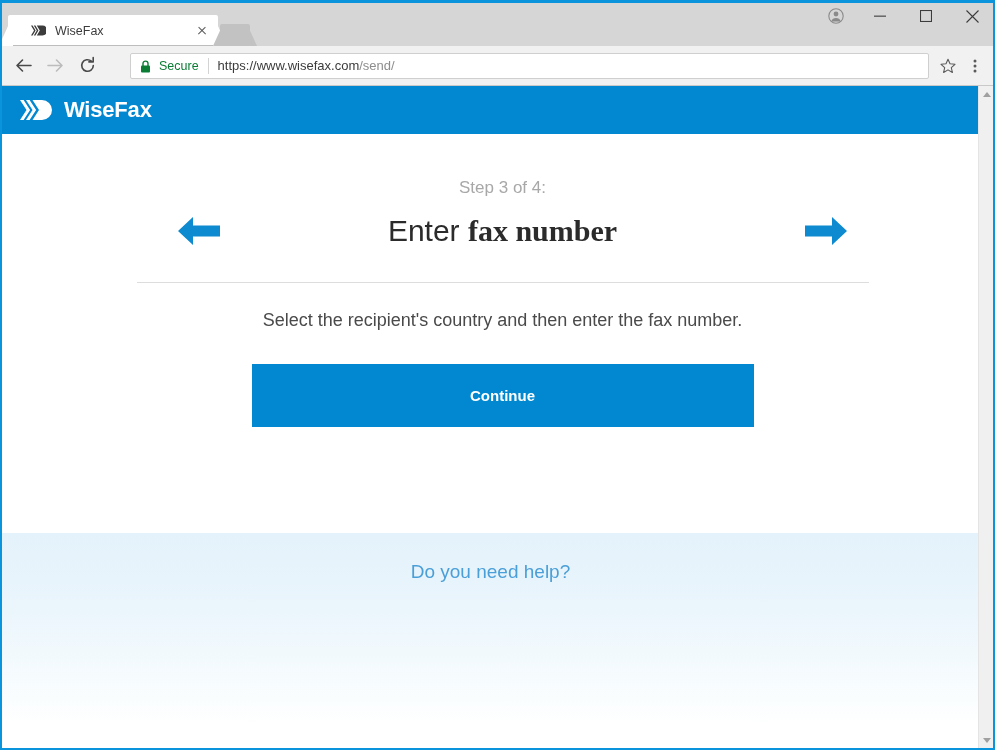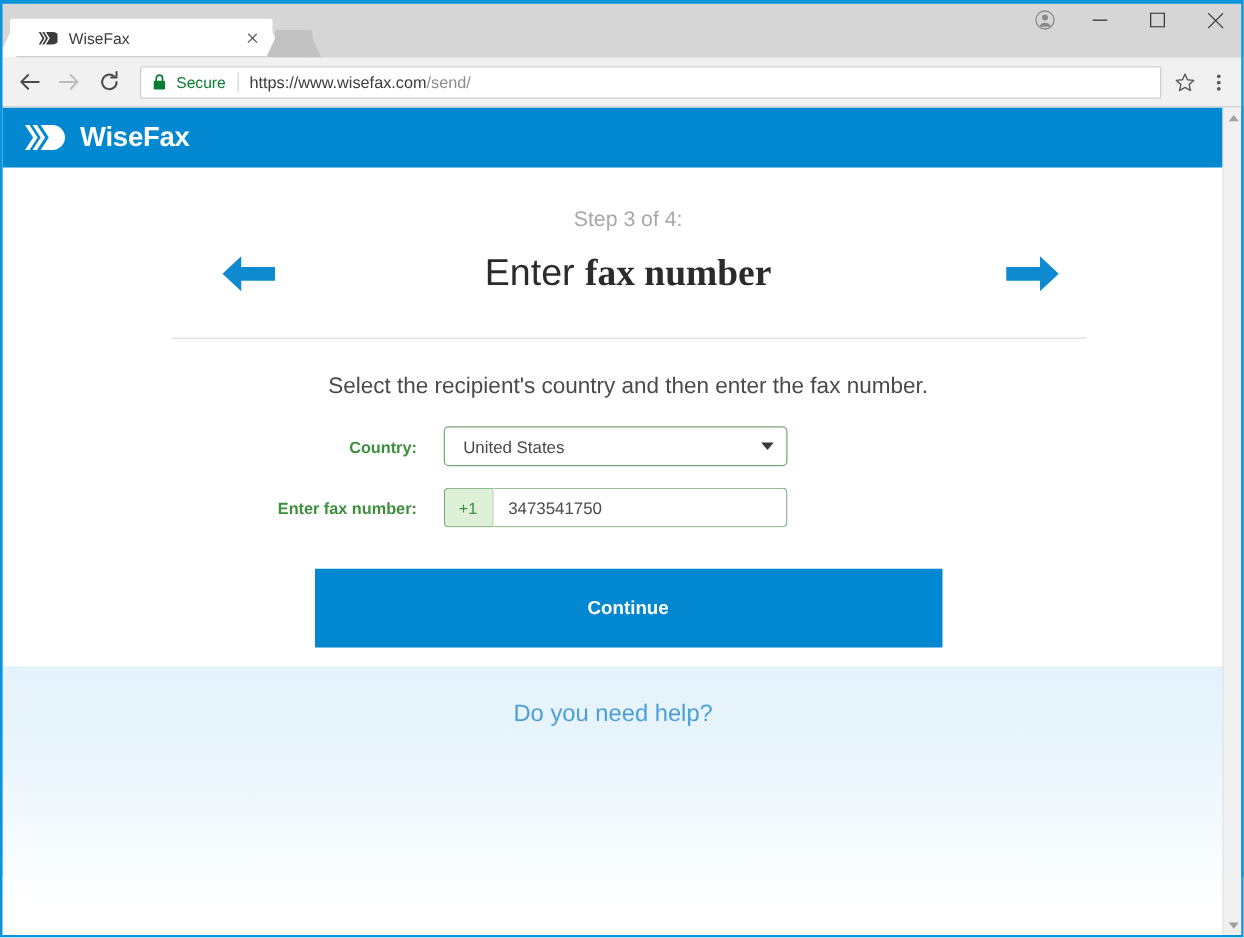--- a/index.html
+++ b/index.html
@@ -166,21 +166,21 @@
     display: flex;
     align-items: center;
     justify-content: center;
     flex: 0 0 auto;
     margin-right: 2px;
   }
 
   .omnibox {
     flex: 1 1 auto;
     height: 26px;
-    margin: 0 6px 0 8px;
+    margin: 0 6px 0 26px;
     background: #ffffff;
     border: 1px solid #cfcfcf;
     border-radius: 2px;
     display: flex;
     align-items: center;
     padding: 0 6px;
   }
 
   .lock-icon {
     width: 13px; height: 13px;
@@ -240,21 +240,21 @@
   }
   .brand-mark { margin-right: 12px; display: flex; align-items: center; }
   .brand-name {
     color: #ffffff;
     font-size: 22px;
     font-weight: bold;
     letter-spacing: -0.2px;
   }
 
   
-  .content { padding-top: 32px; margin-left: 24px; }
+  .content { padding-top: 44px; margin-left: 24px; }
 
   .step-label {
     text-align: center;
     font-size: 17px;
     color: #a8a8a8;
     font-weight: normal;
   }
 
   .title-row {
     display: flex;
@@ -576,42 +576,20 @@
             <svg width="46" height="34" viewBox="0 0 46 34">
               <path d="M44 17 L29 3 L29 11.5 L2 11.5 L2 22.5 L29 22.5 L29 31 Z" fill="#0d8ad0"></path>
             </svg>
           </span>
         </div>
 
         <div class="divider"></div>
 
         <div class="instruction">Select the recipient's country and then enter the fax number.</div>
 
-        <div class="form">
-
-          <div class="form-row">
-            <span class="form-label">Country:</span>
-            <span class="select-wrap">
-              <span class="select-box">
-                <span>United States</span>
-              </span>
-              <span class="select-caret"></span>
-            </span>
-          </div>
-
-          <div class="form-row">
-            <span class="form-label">Enter fax number:</span>
-            <span class="input-group">
-              <span class="input-prefix">+1</span>
-              <span class="input-field">
-                <span>3473541750</span>
-              </span>
-            </span>
-          </div>
-        </div>
 
         <div class="continue-btn">Continue</div>
       </div>
 
       <div class="site-footer">
         <div class="help-link">Do you need help?</div>
       </div>
     </div>
   </div>
 

